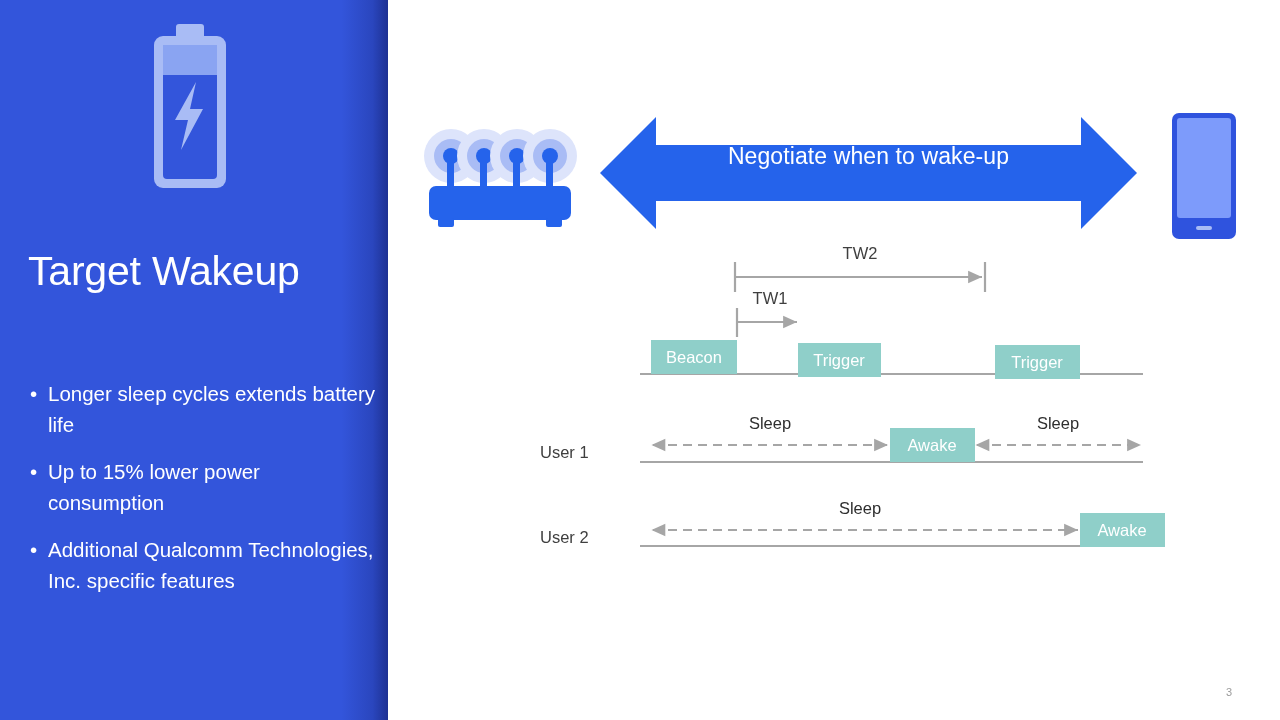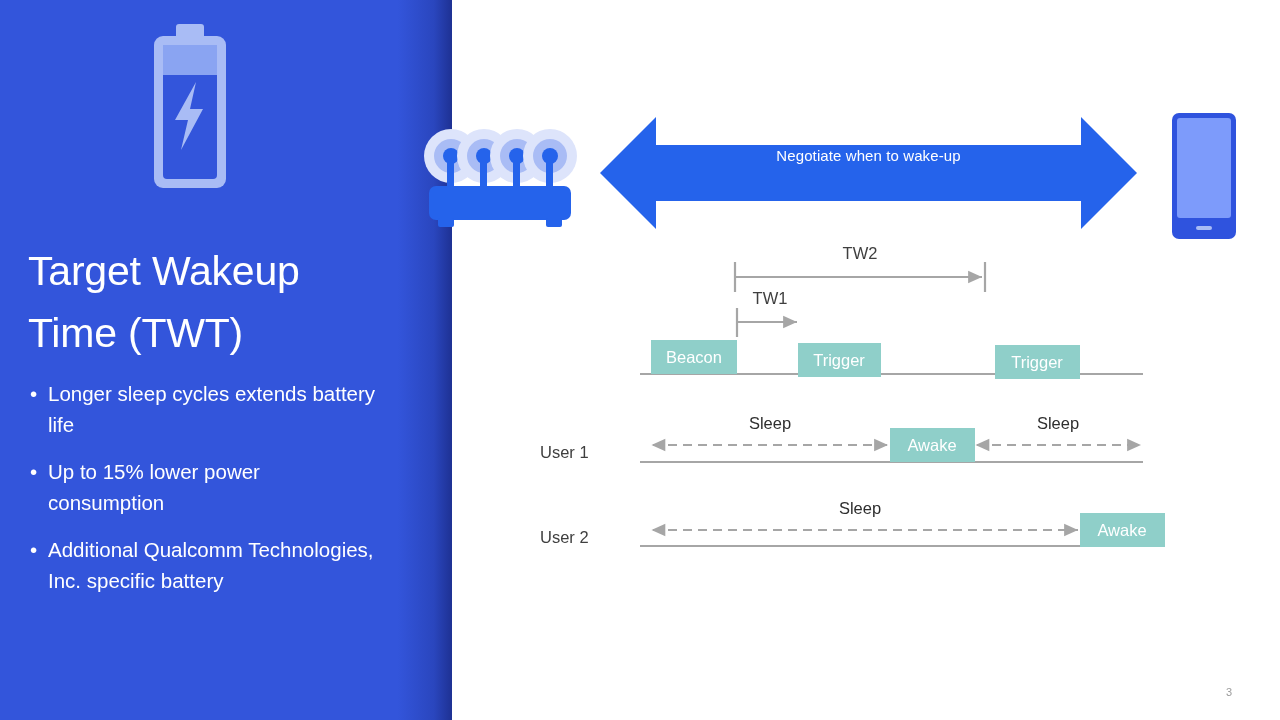--- a/index.html
+++ b/index.html
@@ -7,21 +7,21 @@
     width:1280px;height:720px;
     background:#ffffff;
     font-family:"Liberation Sans", sans-serif;
     overflow:hidden;
     position:relative;
   }
   #slide{position:absolute;inset:0;width:1280px;height:720px;background:#fff;}
 
   
   .left-panel{
-    position:absolute;left:0;top:0;width:452px;height:720px;
+    position:absolute;left:0;top:0;width:388px;height:720px;
     background:linear-gradient(to right,#3355DB 0%,#3355DB 88%,#2A46BE 96%,#1E3193 100%);
   }
 
   
   .battery{position:absolute;left:148px;top:24px;width:84px;height:176px;}
 
   
   .title{
     position:absolute;left:28px;top:240px;width:348px;
     color:#ffffff;font-size:41px;line-height:1.52;font-weight:400;
@@ -38,21 +38,21 @@
 
   
   .right{position:absolute;left:388px;top:0;width:892px;height:720px;}
 
   .router{position:absolute;left:30px;top:118px;width:164px;height:115px;}
   .phone{position:absolute;left:784px;top:113px;width:64px;height:126px;}
 
   .arrow-banner{position:absolute;left:212px;top:117px;width:537px;height:112px;}
   .arrow-text{
     position:absolute;left:212px;top:143px;width:537px;
-    text-align:center;color:#ffffff;font-size:15px;line-height:26px;
+    text-align:center;color:#ffffff;font-size:23px;line-height:26px;
     letter-spacing:0.1px;
   }
 
   
   .timing{position:absolute;left:0;top:240px;width:892px;height:340px;}
 
   .pagenum{
     position:absolute;right:48px;bottom:22px;
     font-size:11px;color:#9b9b9b;
   }
@@ -74,35 +74,34 @@
 
       <rect x="15" y="21" width="54" height="134" rx="4" fill="#3355DB"></rect>
 
       <rect x="15" y="21" width="54" height="30" fill="#8AA4F2"></rect>
 
       <polygon points="48,58 27,96 40,96 33,126 55,85 42,85" fill="#A9BCF5"></polygon>
     </svg>
 
     <div class="title">
       <div>Target Wakeup</div>
-      <div>Time (TWT)</div>
     </div>
 
     <div class="bullets">
       <div class="bullet">
         <span class="dot">•</span>
         <span>Longer sleep cycles extends battery life</span>
       </div>
       <div class="bullet">
         <span class="dot">•</span>
         <span>Up to 15% lower power consumption</span>
       </div>
       <div class="bullet">
         <span class="dot">•</span>
-        <span>Additional Qualcomm Technologies, Inc. specific battery</span>
+        <span>Additional Qualcomm Technologies, Inc. specific features</span>
       </div>
     </div>
   </div>
 
   <div class="right">
 
     <svg class="router" viewBox="0 0 164 115">
       <g>
         <circle cx="33" cy="38" r="27" fill="#DDE4FB"></circle>
           <circle cx="33" cy="38" r="17" fill="#A9BCF5"></circle>

